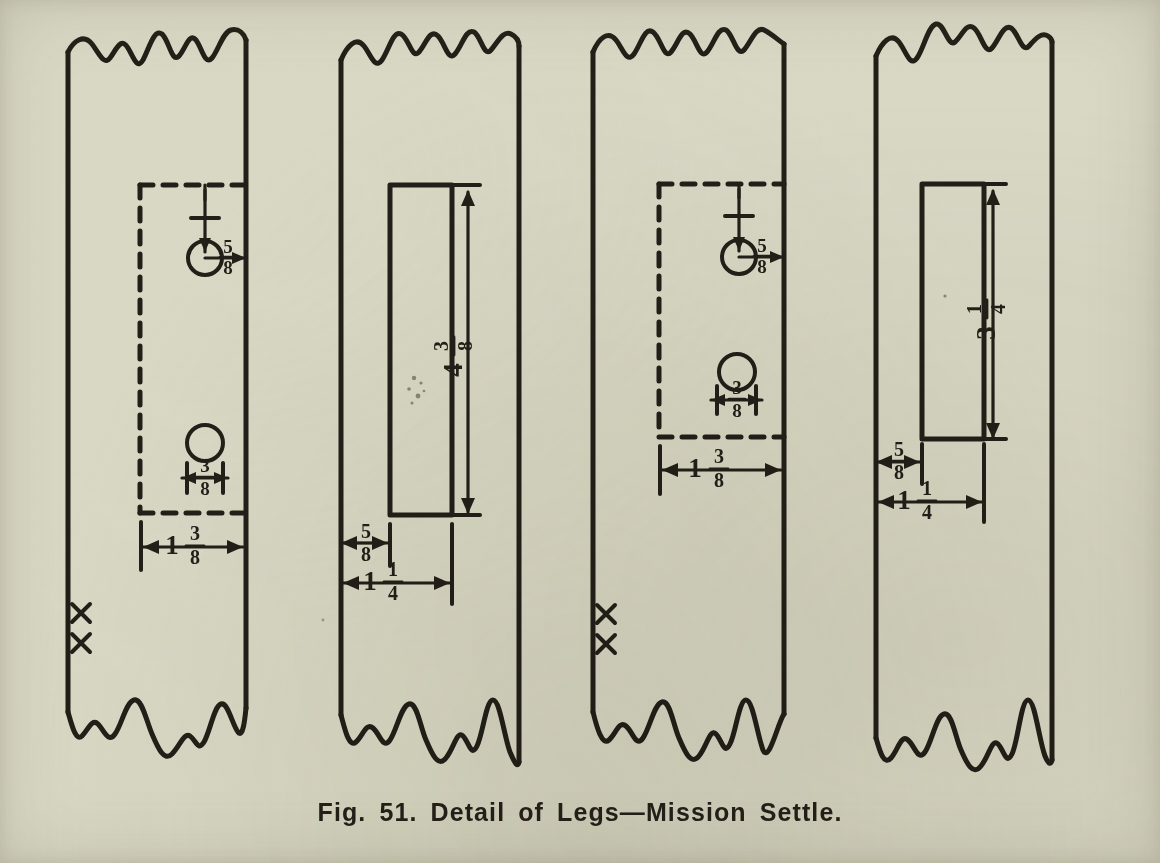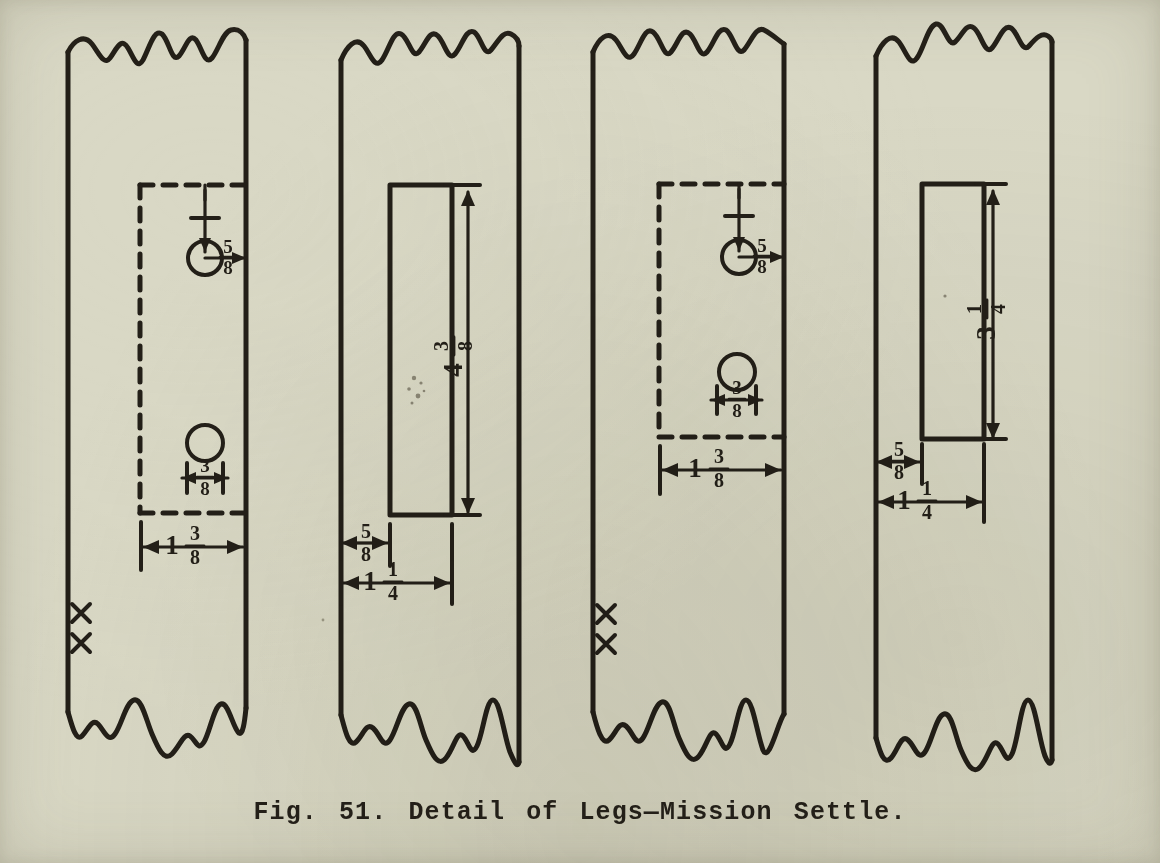--- a/index.html
+++ b/index.html
@@ -47,21 +47,21 @@
     pointer-events: none;
     box-shadow: inset 0 0 70px rgba(110,106,84,0.22),
                 inset 0 0 16px rgba(110,106,84,0.18);
   }
   #caption {
     position: absolute;
     left: 0;
     top: 798px;
     width: 1160px;
     text-align: center;
-    font-family: Liberation Mono, monospace;
+    font-family: Liberation Sans, sans-serif;
     font-weight: bold;
     font-size: 25px;
     letter-spacing: 1.1px;
     word-spacing: 5px;
     color: #231f18;
     white-space: nowrap;
   }
 </style>
 </head>
 <body>

